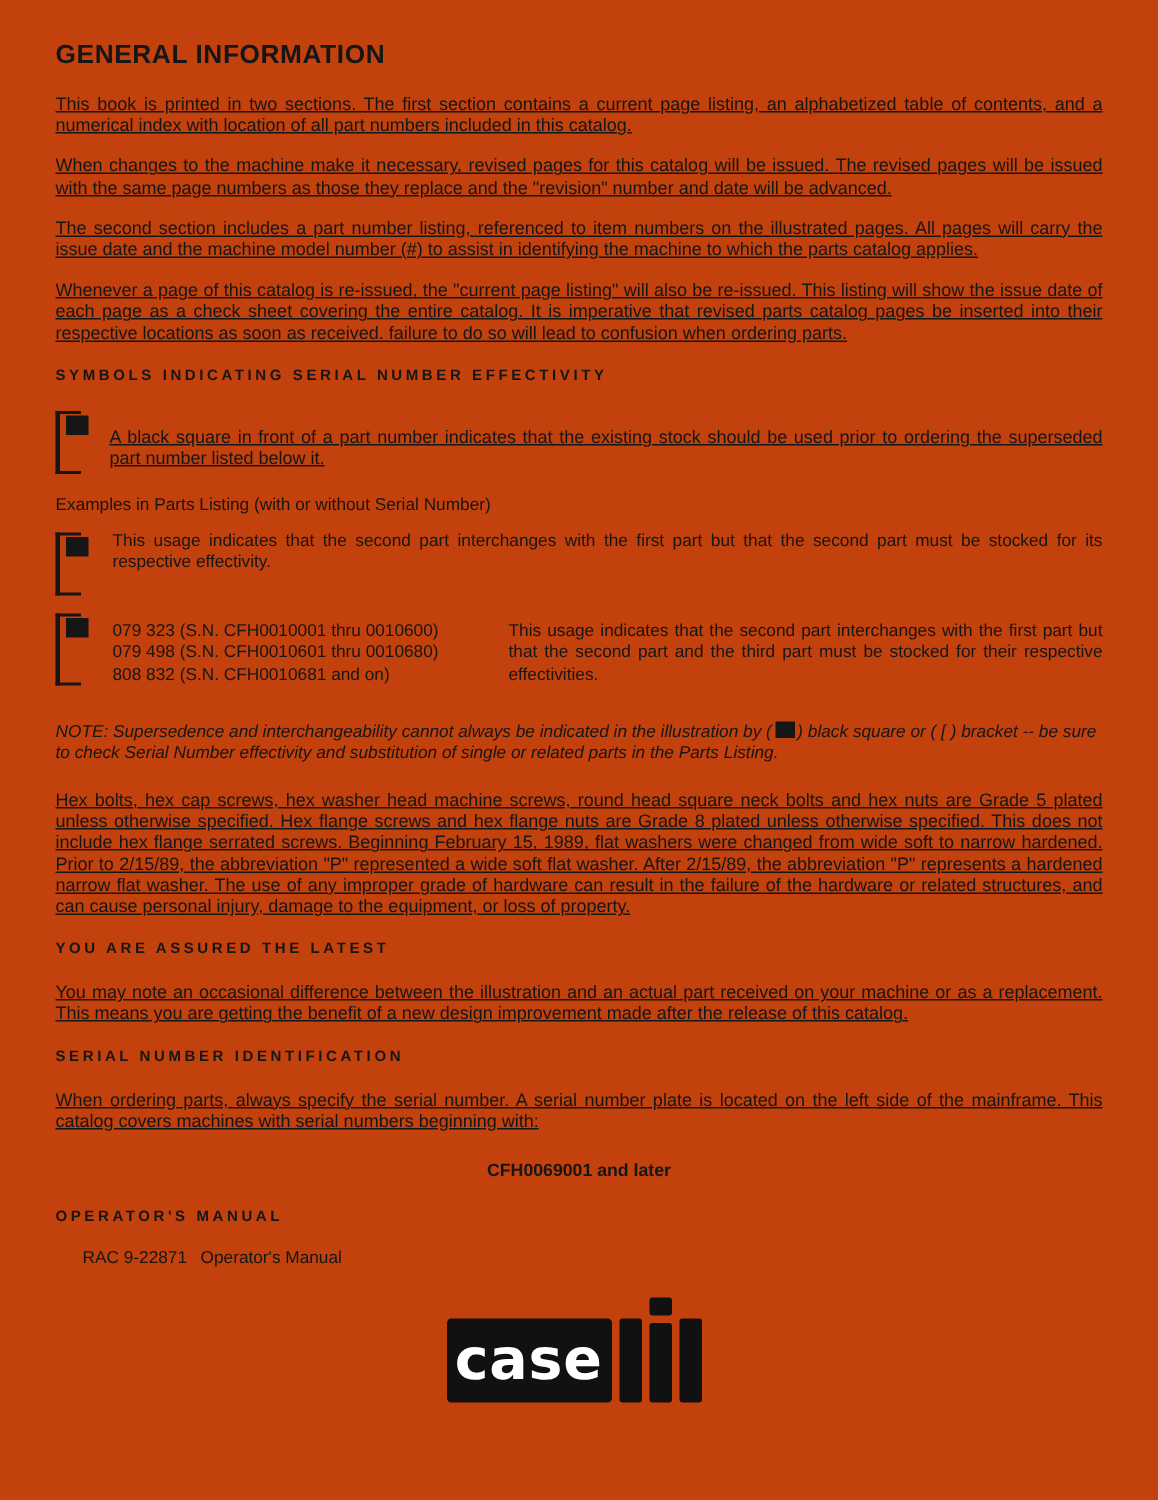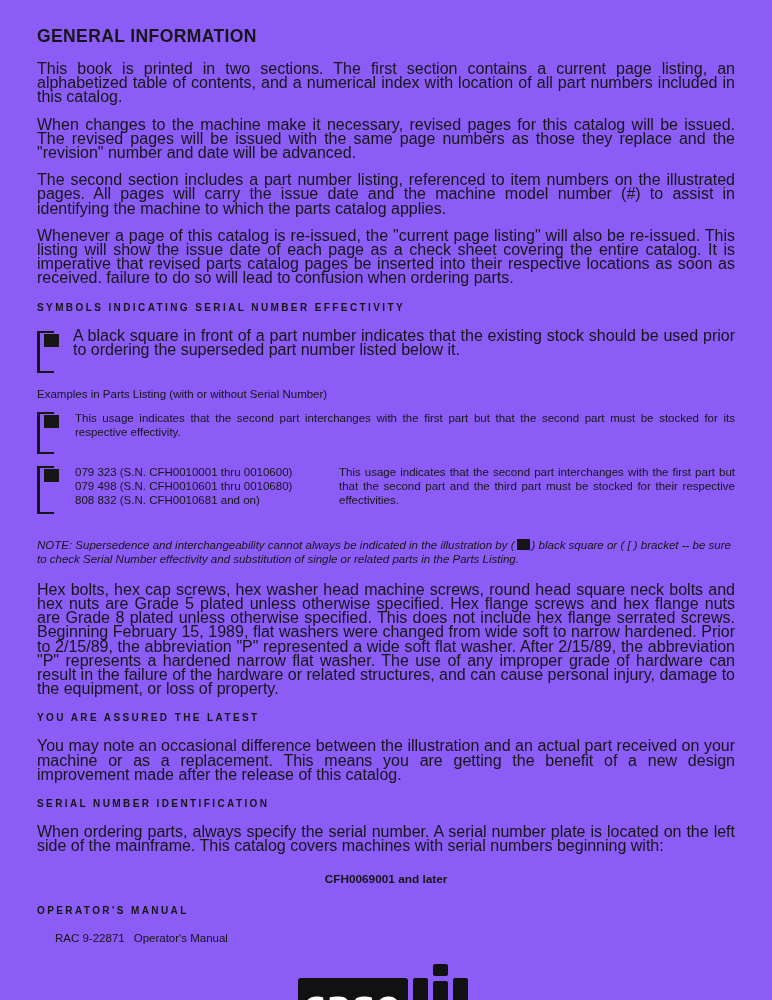--- a/index.html
+++ b/index.html
@@ -1,37 +1,38 @@
 <!DOCTYPE html>
 <html><head>
 <meta charset="utf-8">
 <style>
   html, body { margin: 0; padding: 0; background: #ffffff; }
   .page {
     position: relative;
     width: 772px;
     height: 1000px;
-    background: #8b5cf6;
+    background: #c2410c;
     color: #161616;
     font-family: "Liberation Sans", sans-serif;
     box-sizing: border-box;
     padding: 26px 37px 12px 37px;
     overflow: hidden;
   }
   .title {
     font-size: 17.5px;
     font-weight: bold;
     letter-spacing: 0.4px;
     margin: 0 0 15px 0;
   }
   .body-p {
-    font-size: 16px;
+    font-size: 12px;
     line-height: 14.2px;
-    margin: 0 0 13px 0;
+    margin: 12px 0 13px 0;
     text-align: justify;
+    text-decoration: underline;
   }
   .sec-head {
     font-size: 10px;
     font-weight: bold;
     letter-spacing: 2.4px;
     margin: 16px 0 16px 0;
   }
   .def-row {
     display: flex;
     align-items: flex-start;
@@ -74,21 +75,21 @@
     flex: none;
     font-size: 11.5px;
     line-height: 14.2px;
   }
   .desc-col {
     flex: 1;
     font-size: 11.5px;
     line-height: 14.2px;
     text-align: justify;
   }
-  .ex-last { margin-bottom: 24px; }
+  .ex-last { margin-bottom: 24px; align-items: flex-end; }
   .note-p {
     font-size: 11.5px;
     line-height: 14.6px;
     font-style: italic;
     margin: 0 0 16px 0;
   }
   .inline-sq {
     display: inline-block;
     width: 13px;
     height: 11px;

